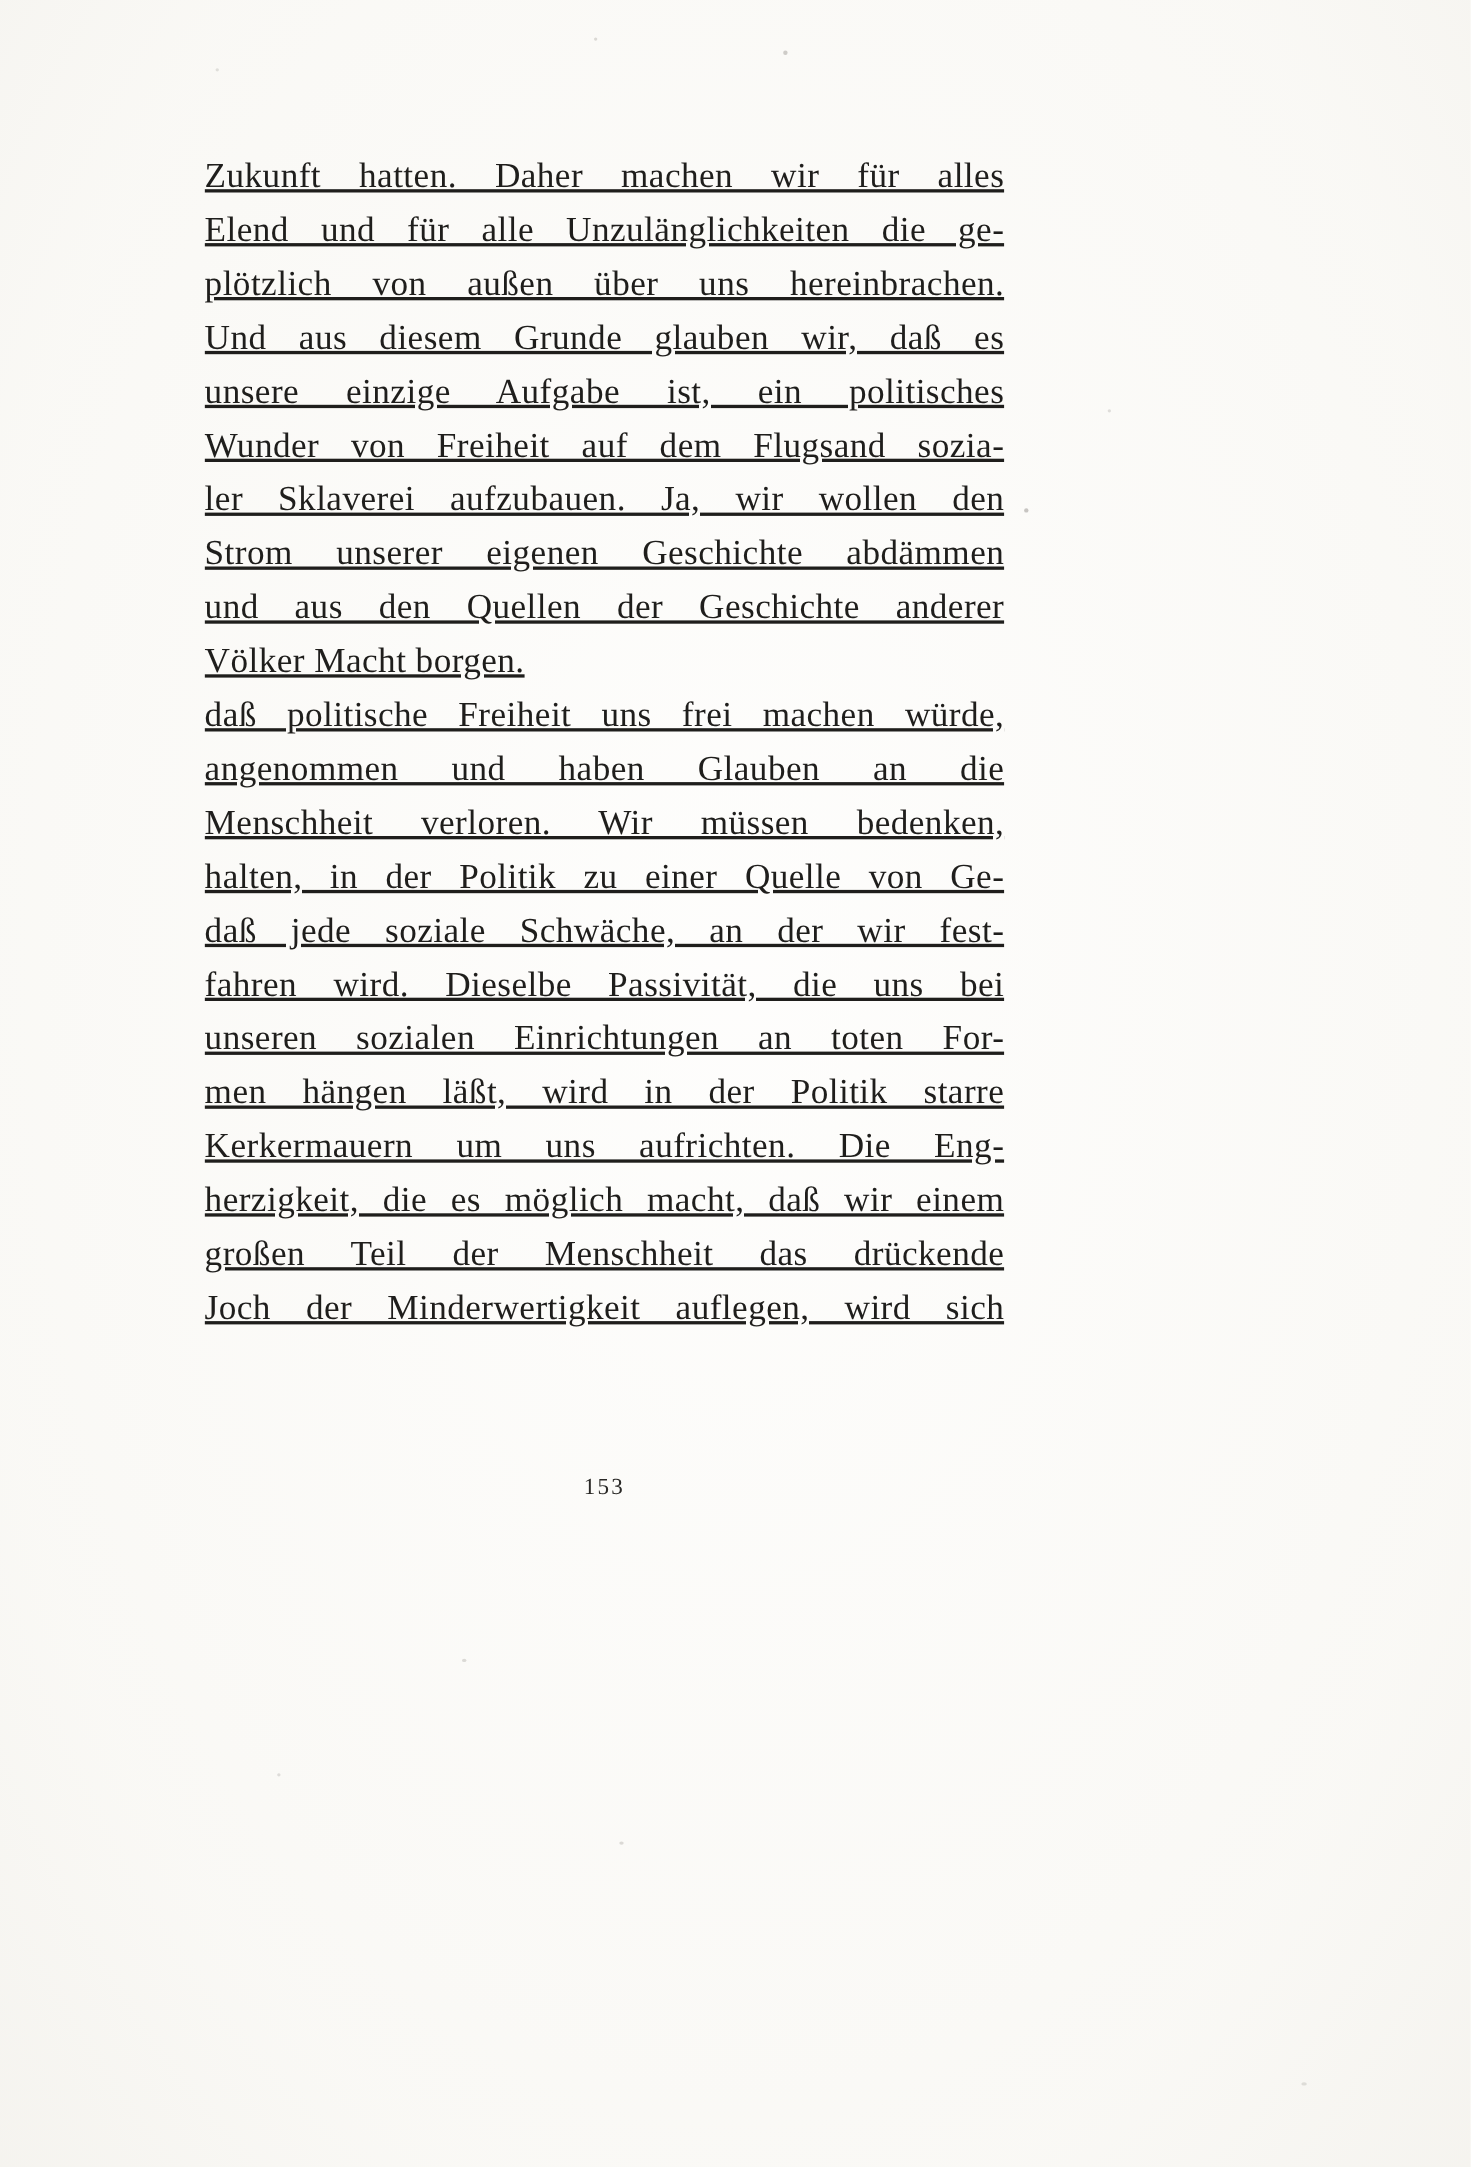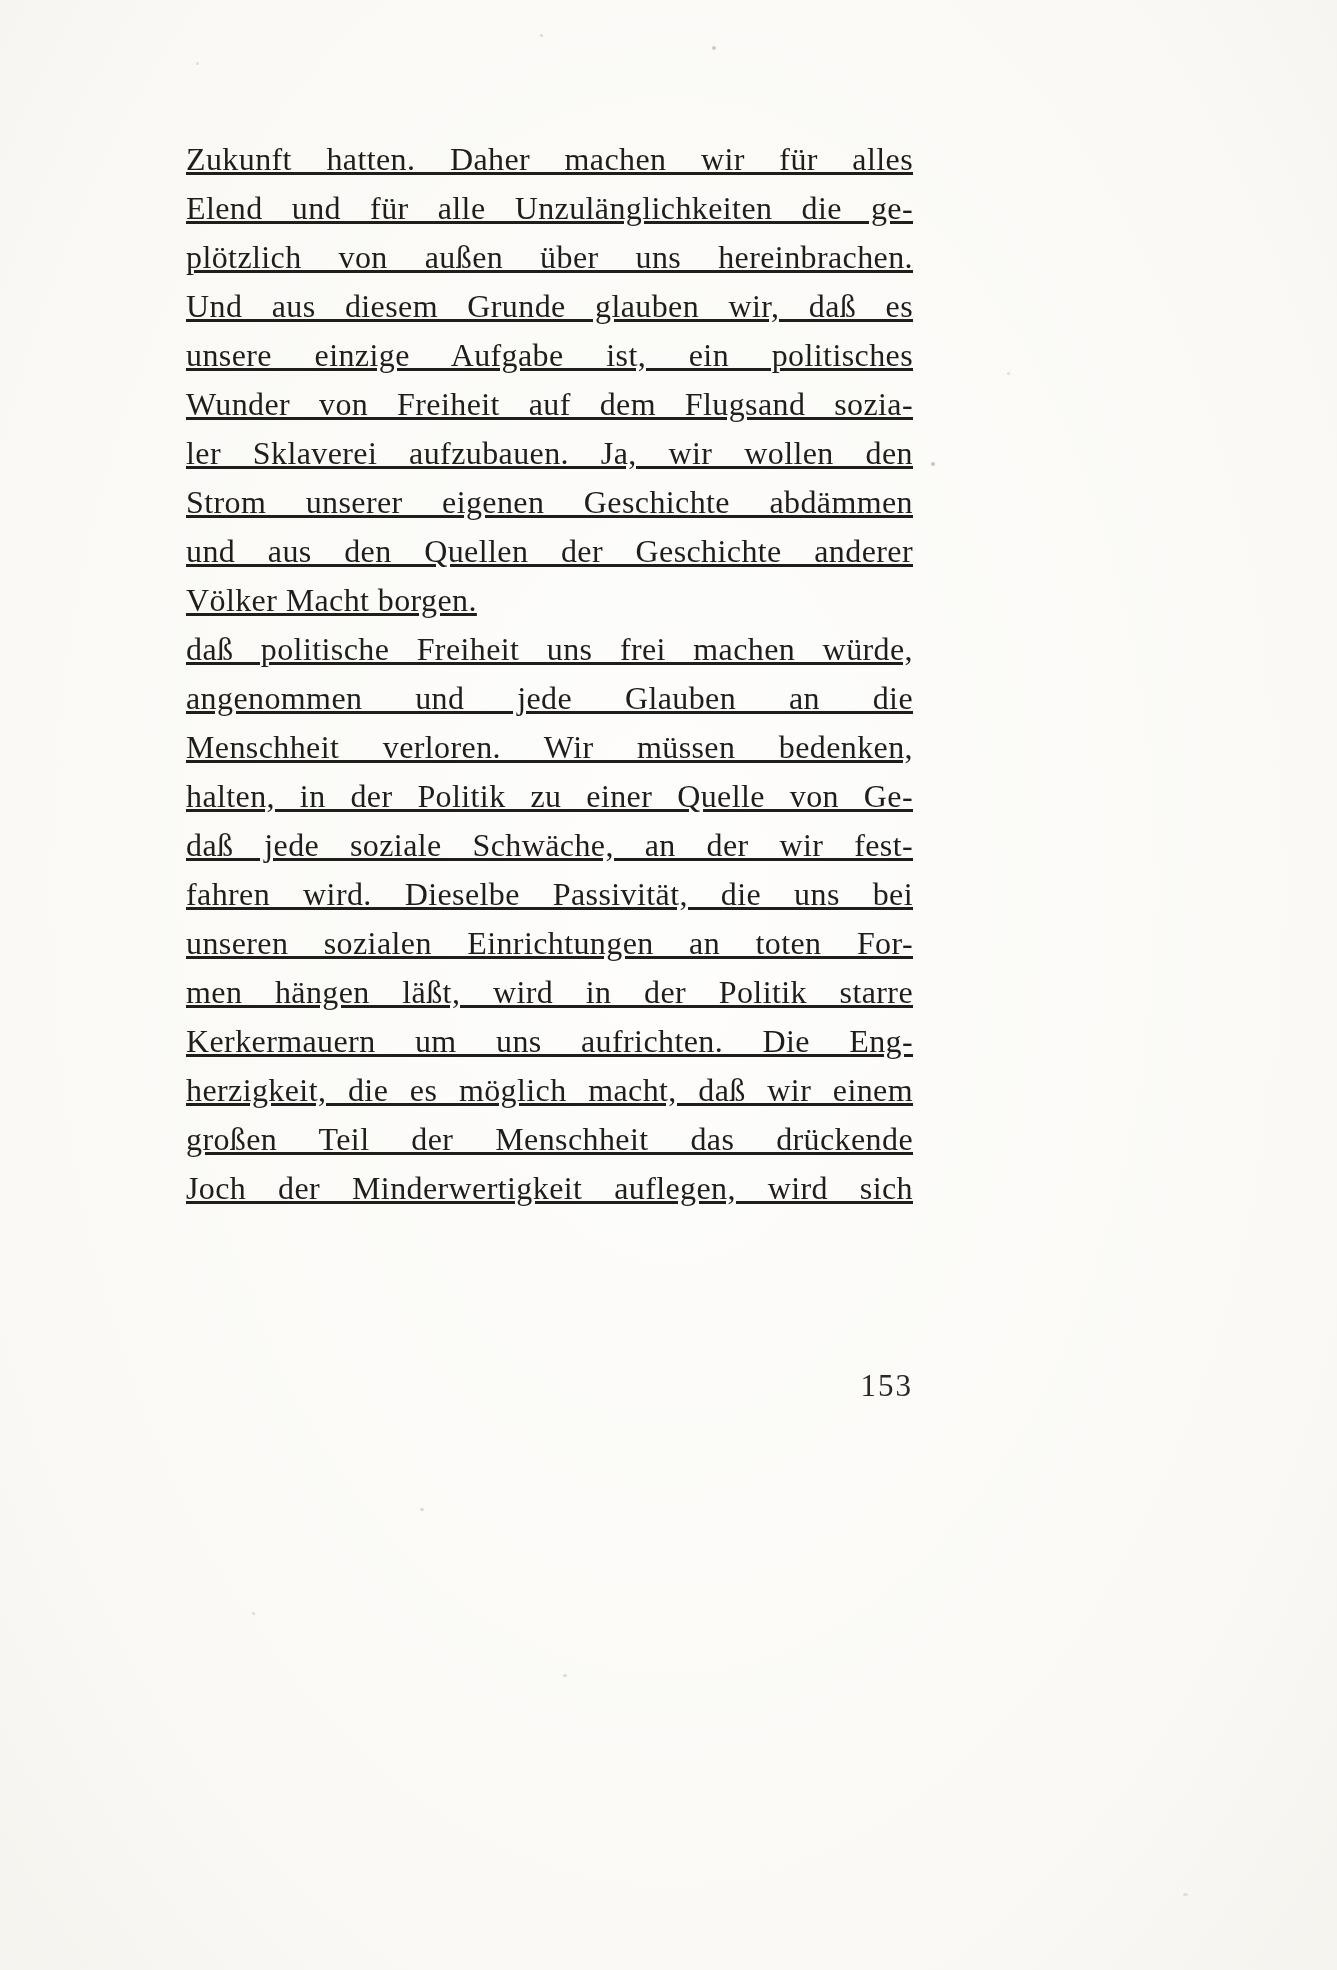--- a/index.html
+++ b/index.html
@@ -44,24 +44,24 @@
   .line.para-end {
     text-align: center;
     text-align-last: left;
   }
   .line.indent {
     text-indent: 46px;
   }
   .page-number {
     position: absolute;
     left: 186px;
-    top: 1368px;
+    top: 1339px;
     width: 727px;
-    text-align: right;
-    font-size: 31px;
+    text-align: center;
+    font-size: 21px;
     letter-spacing: 2px;
     color: #2a2927;
   }
   
   .speck {
     position: absolute;
     border-radius: 50%;
     background: #7a7670;
     pointer-events: none;
   }
@@ -87,21 +87,21 @@
     <p class="line">plötzlich von außen über uns hereinbrachen.</p>
     <p class="line">Und aus diesem Grunde glauben wir, daß es</p>
     <p class="line">unsere einzige Aufgabe ist, ein politisches</p>
     <p class="line">Wunder von Freiheit auf dem Flugsand sozia-</p>
     <p class="line">ler Sklaverei aufzubauen. Ja, wir wollen den</p>
     <p class="line">Strom unserer eigenen Geschichte abdämmen</p>
     <p class="line">und aus den Quellen der Geschichte anderer</p>
     <p class="line para-end">Völker Macht borgen.</p>
 
     <p class="line">daß politische Freiheit uns frei machen würde,</p>
-    <p class="line">angenommen und jede Glauben an die</p>
+    <p class="line">angenommen und haben Glauben an die</p>
     <p class="line">Menschheit verloren. Wir müssen bedenken,</p>
     <p class="line">halten, in der Politik zu einer Quelle von Ge-</p>
     <p class="line">daß jede soziale Schwäche, an der wir fest-</p>
     <p class="line">fahren wird. Dieselbe Passivität, die uns bei</p>
     <p class="line">unseren sozialen Einrichtungen an toten For-</p>
     <p class="line">men hängen läßt, wird in der Politik starre</p>
     <p class="line">Kerkermauern um uns aufrichten. Die Eng-</p>
     <p class="line">herzigkeit, die es möglich macht, daß wir einem</p>
     <p class="line">großen Teil der Menschheit das drückende</p>
     <p class="line">Joch der Minderwertigkeit auflegen, wird sich</p>

